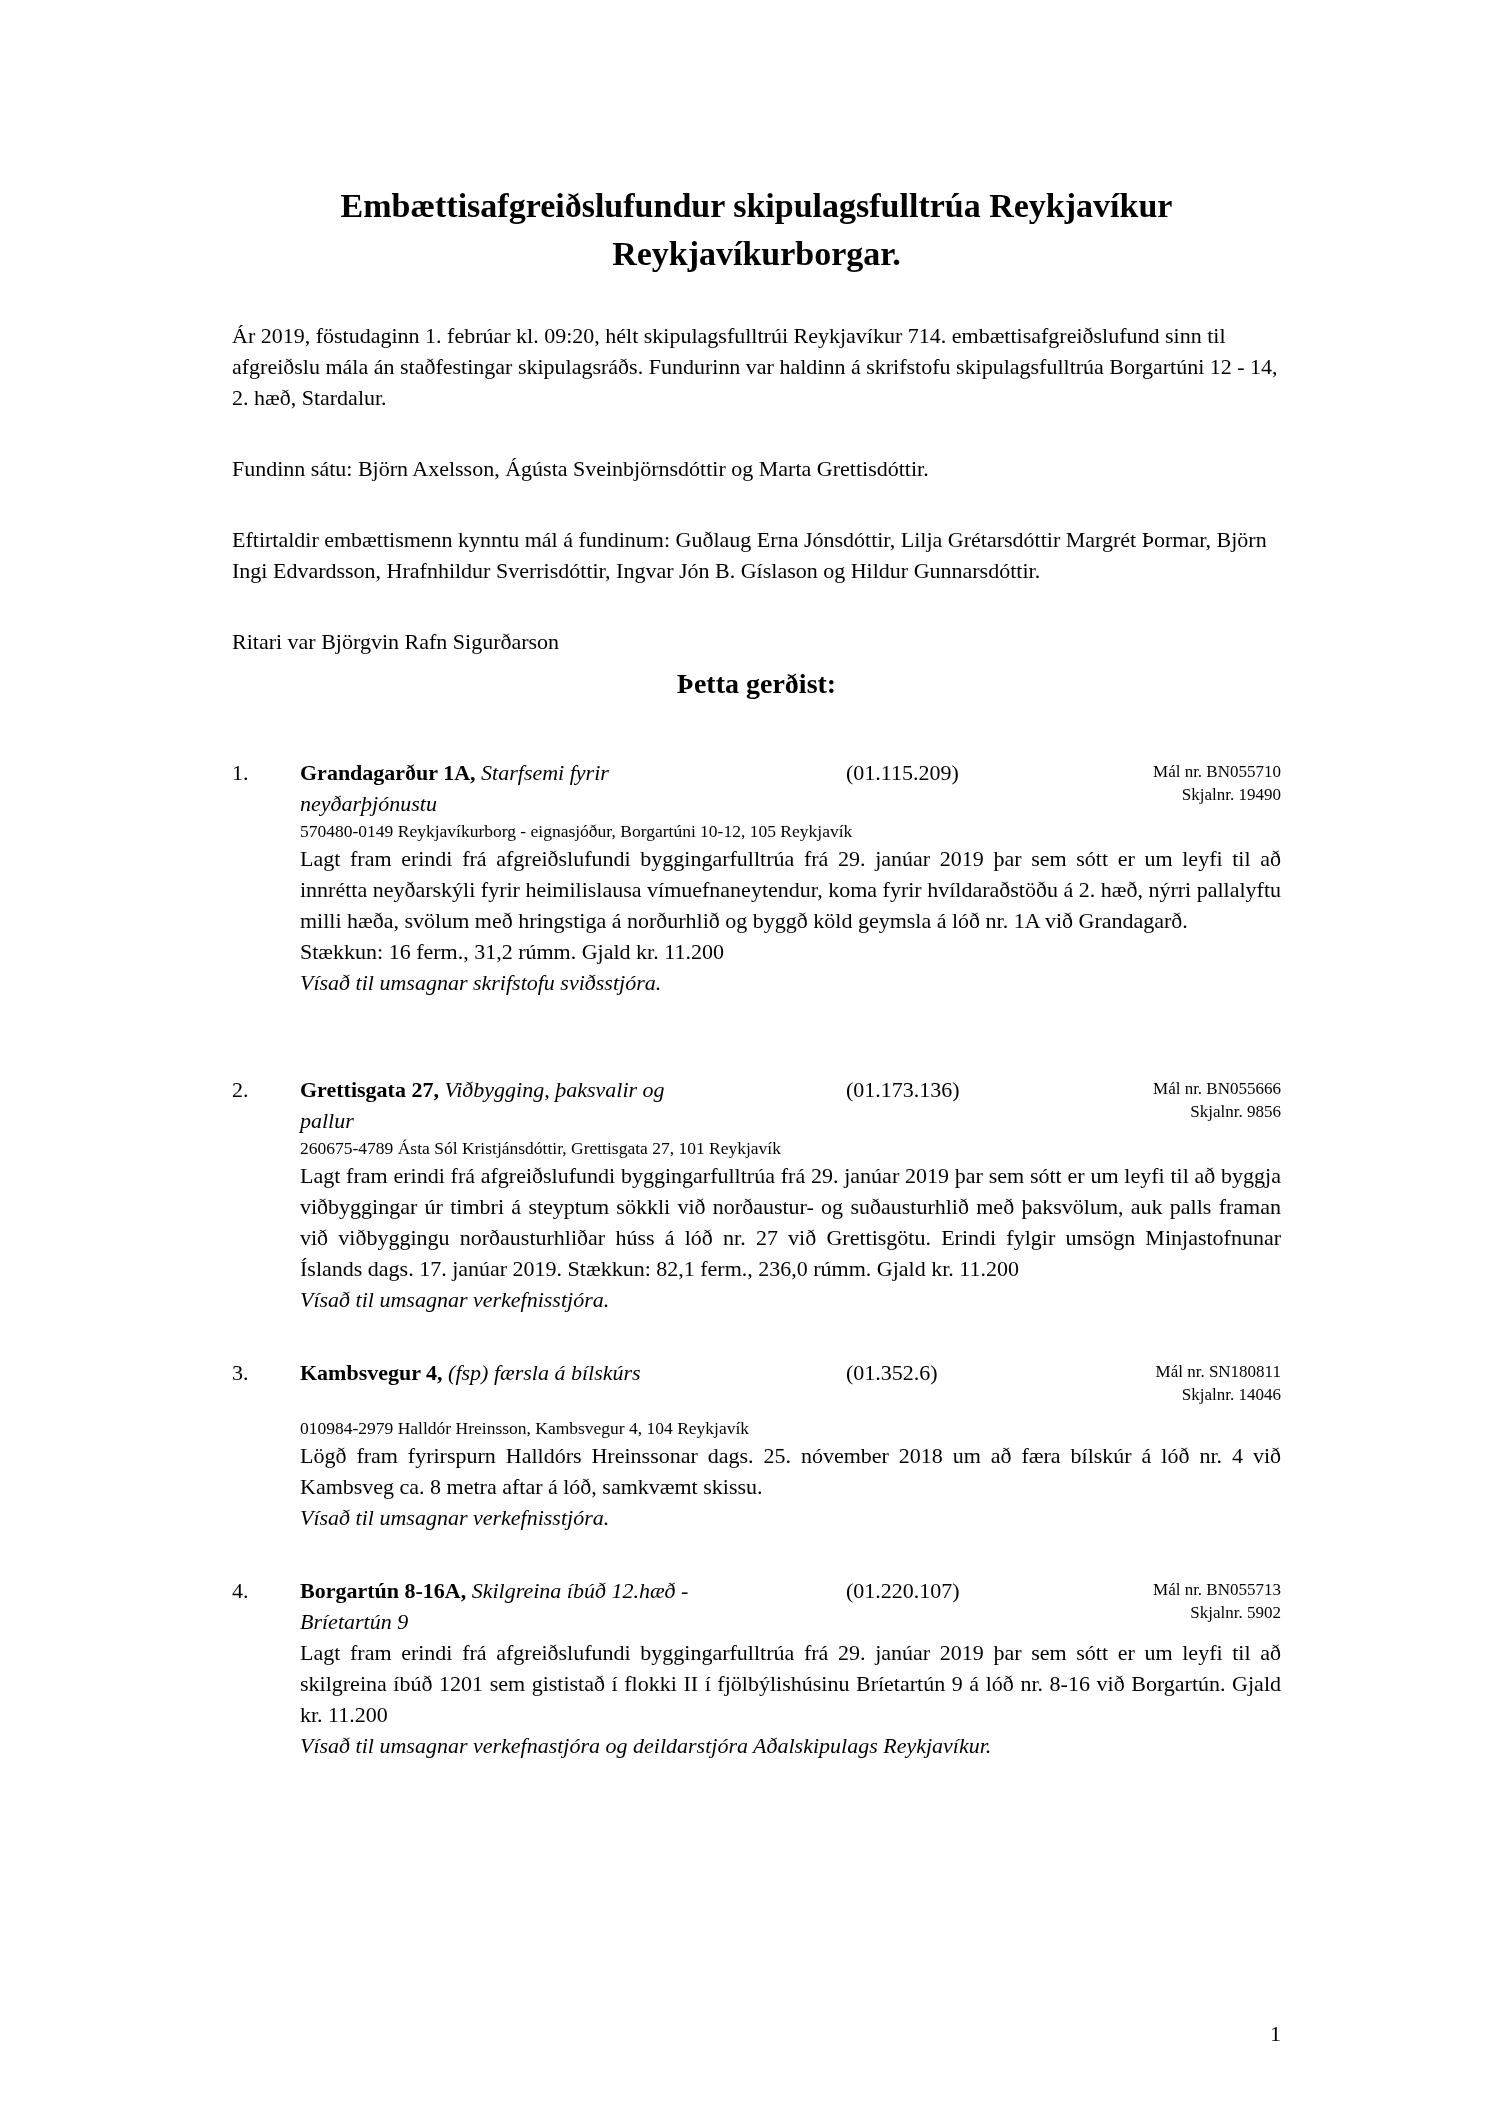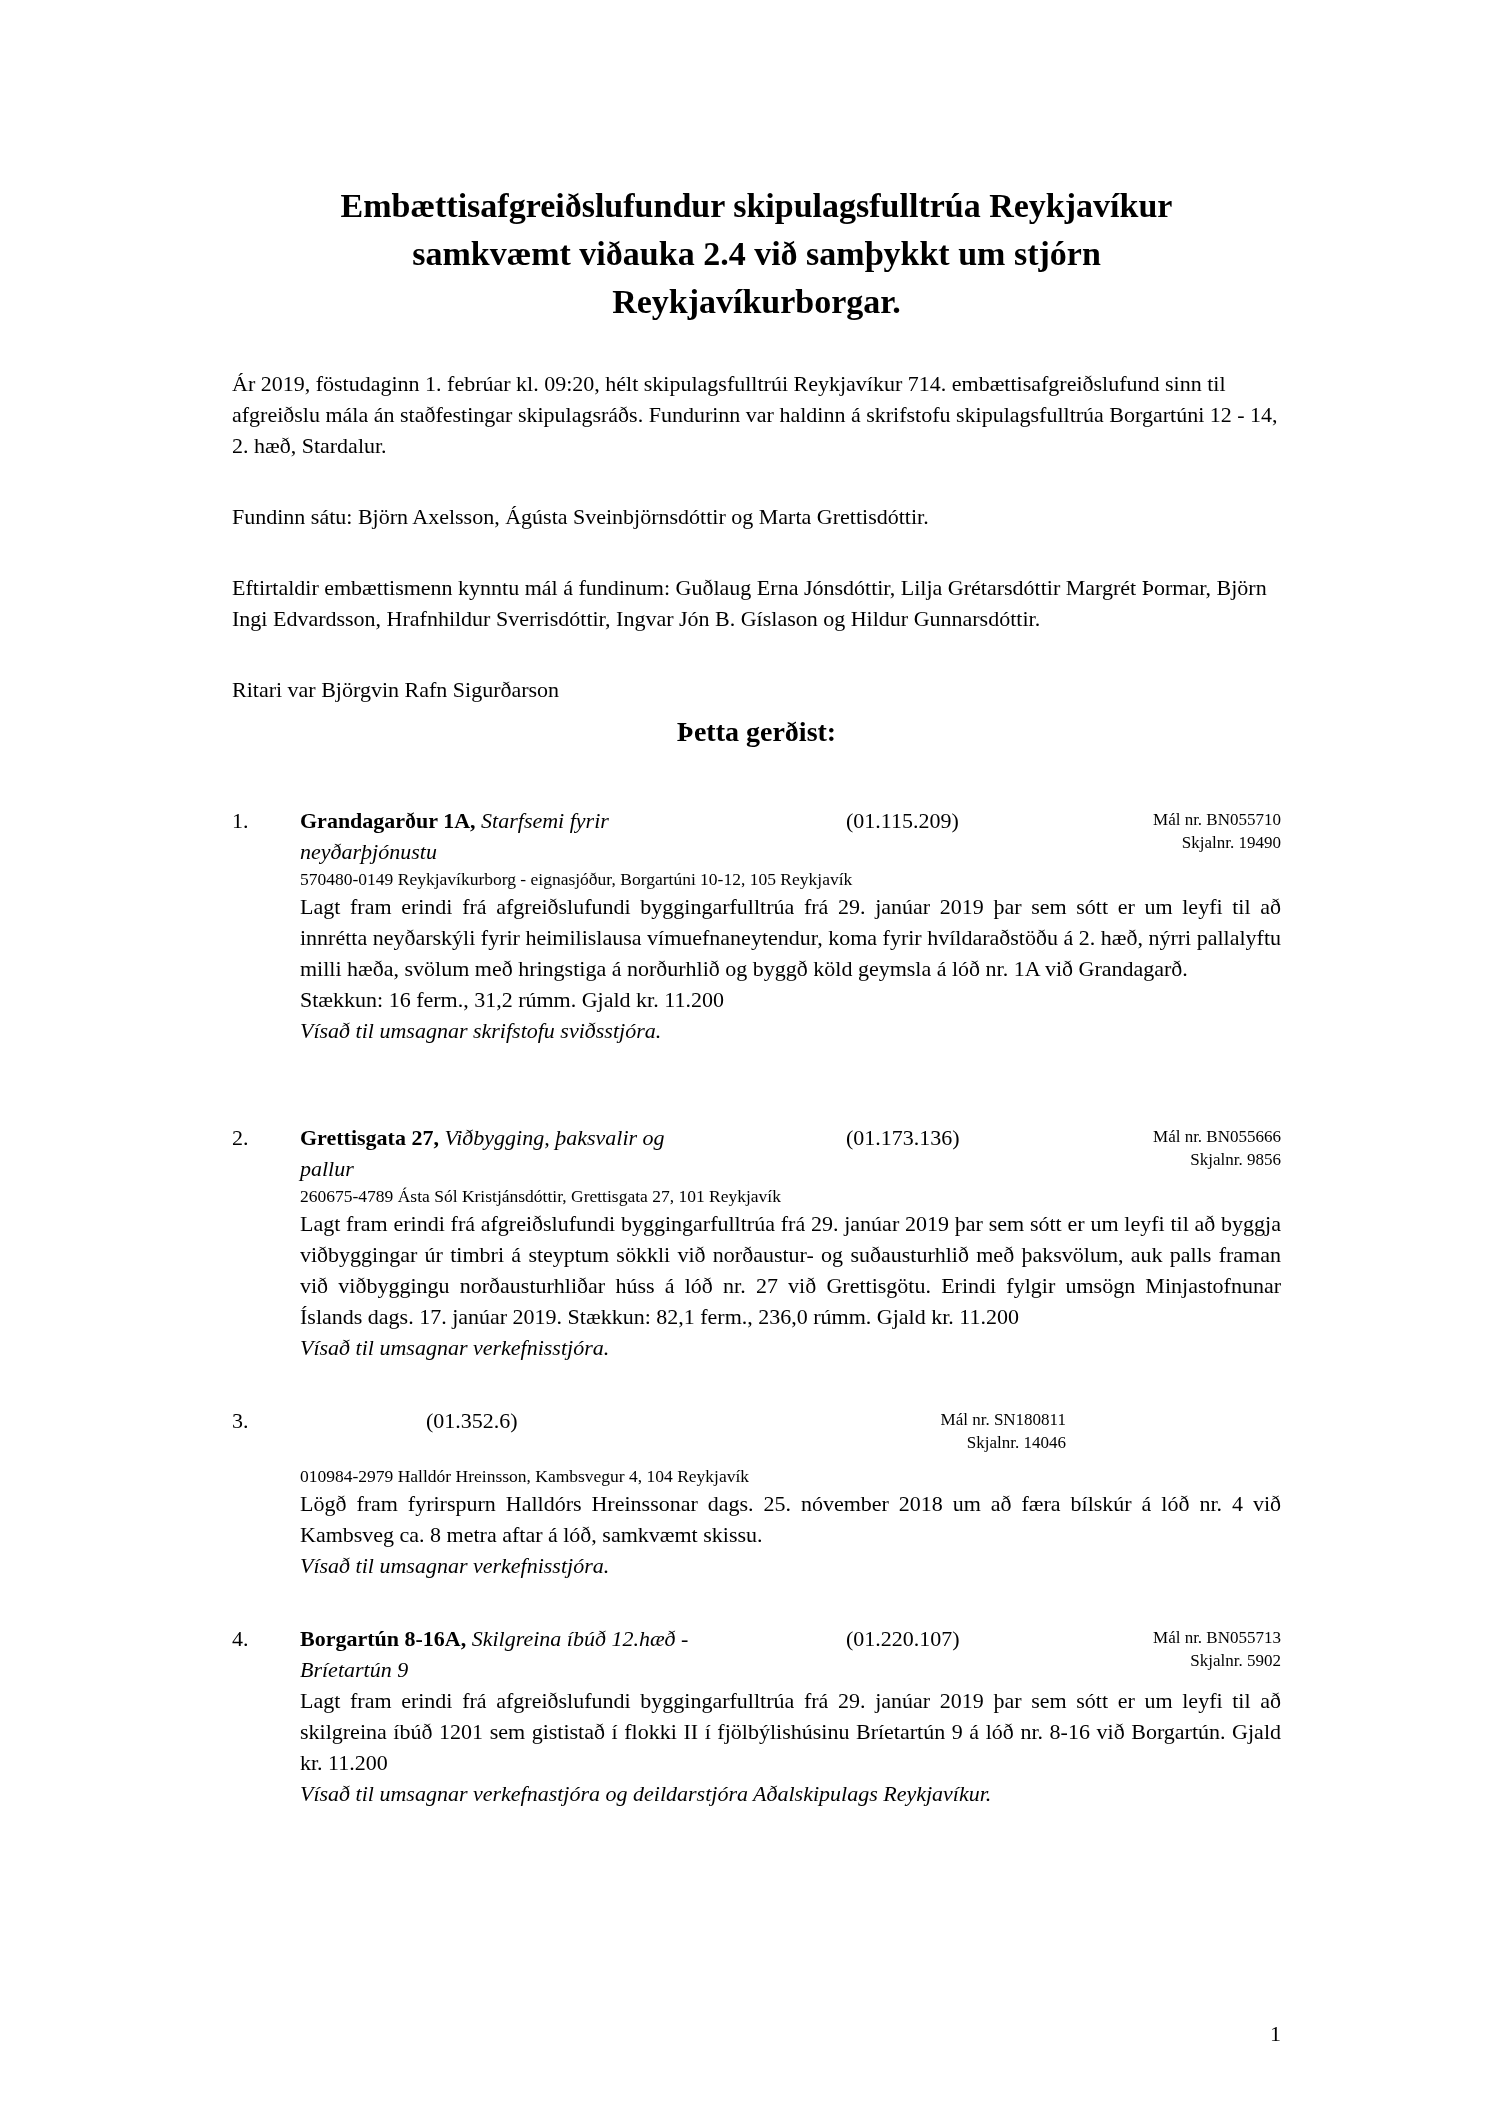--- a/index.html
+++ b/index.html
@@ -39,21 +39,20 @@
 
   .page-number { position:absolute; top:2018px; right:219px; font-size:22px; line-height:31px; }
 </style>
 </head>
 <body>
 
 <div class="page">
 
   <div class="doc-title">
     <div>Embættisafgreiðslufundur skipulagsfulltrúa Reykjavíkur</div>
-    <div>samkvæmt viðauka 2.4 við samþykkt um stjórn</div>
     <div>Reykjavíkurborgar.</div>
   </div>
 
   <div class="intro">
     <p>Ár 2019, föstudaginn 1. febrúar kl. 09:20, hélt skipulagsfulltrúi Reykjavíkur 714. embættisafgreiðslufund sinn til afgreiðslu mála án staðfestingar skipulagsráðs. Fundurinn var haldinn á skrifstofu skipulagsfulltrúa Borgartúni 12 - 14, 2. hæð, Stardalur.</p>
     <p>Fundinn sátu: Björn Axelsson, Ágústa Sveinbjörnsdóttir og Marta Grettisdóttir.</p>
     <p>Eftirtaldir embættismenn kynntu mál á fundinum: Guðlaug Erna Jónsdóttir, Lilja Grétarsdóttir Margrét Þormar, Björn Ingi Edvardsson, Hrafnhildur Sverrisdóttir, Ingvar Jón B. Gíslason og Hildur Gunnarsdóttir.</p>
     <p class="secretary">Ritari var Björgvin Rafn Sigurðarson</p>
   </div>
 
@@ -99,20 +98,24 @@
         <div class="item-registrant">260675-4789 Ásta Sól Kristjánsdóttir, Grettisgata 27, 101 Reykjavík</div>
         <div class="item-body">Lagt fram erindi frá afgreiðslufundi byggingarfulltrúa frá 29. janúar 2019 þar sem sótt er um leyfi til að byggja viðbyggingar úr timbri á steyptum sökkli við norðaustur- og suðausturhlið með þaksvölum, auk palls framan við viðbyggingu norðausturhliðar húss á lóð nr. 27 við Grettisgötu. Erindi fylgir umsögn Minjastofnunar Íslands dags. 17. janúar 2019. Stækkun: 82,1 ferm., 236,0 rúmm. Gjald kr. 11.200</div>
         <div class="item-size"></div>
         <div class="item-referral">Vísað til umsagnar verkefnisstjóra.</div>
       </div>
     </div>
 
     <div class="item">
       <div class="item-header">
         <div class="item-number">3.</div>
+        <div class="item-title">
+          <span class="addr">Kambsvegur 4,</span>
+          <span class="subj">(fsp) færsla á bílskúrs</span>
+        </div>
         <div class="item-code">(01.352.6)</div>
         <div class="item-meta">
           <div>Mál nr. SN180811</div>
           <div>Skjalnr. 14046</div>
         </div>
       </div>
       <div class="item-content">
         <div class="item-registrant">010984-2979 Halldór Hreinsson, Kambsvegur 4, 104 Reykjavík</div>
         <div class="item-body">Lögð fram fyrirspurn Halldórs Hreinssonar dags. 25. nóvember 2018 um að færa bílskúr á lóð nr. 4 við Kambsveg ca. 8 metra aftar á lóð, samkvæmt skissu.</div>
         <div class="item-size"></div>

